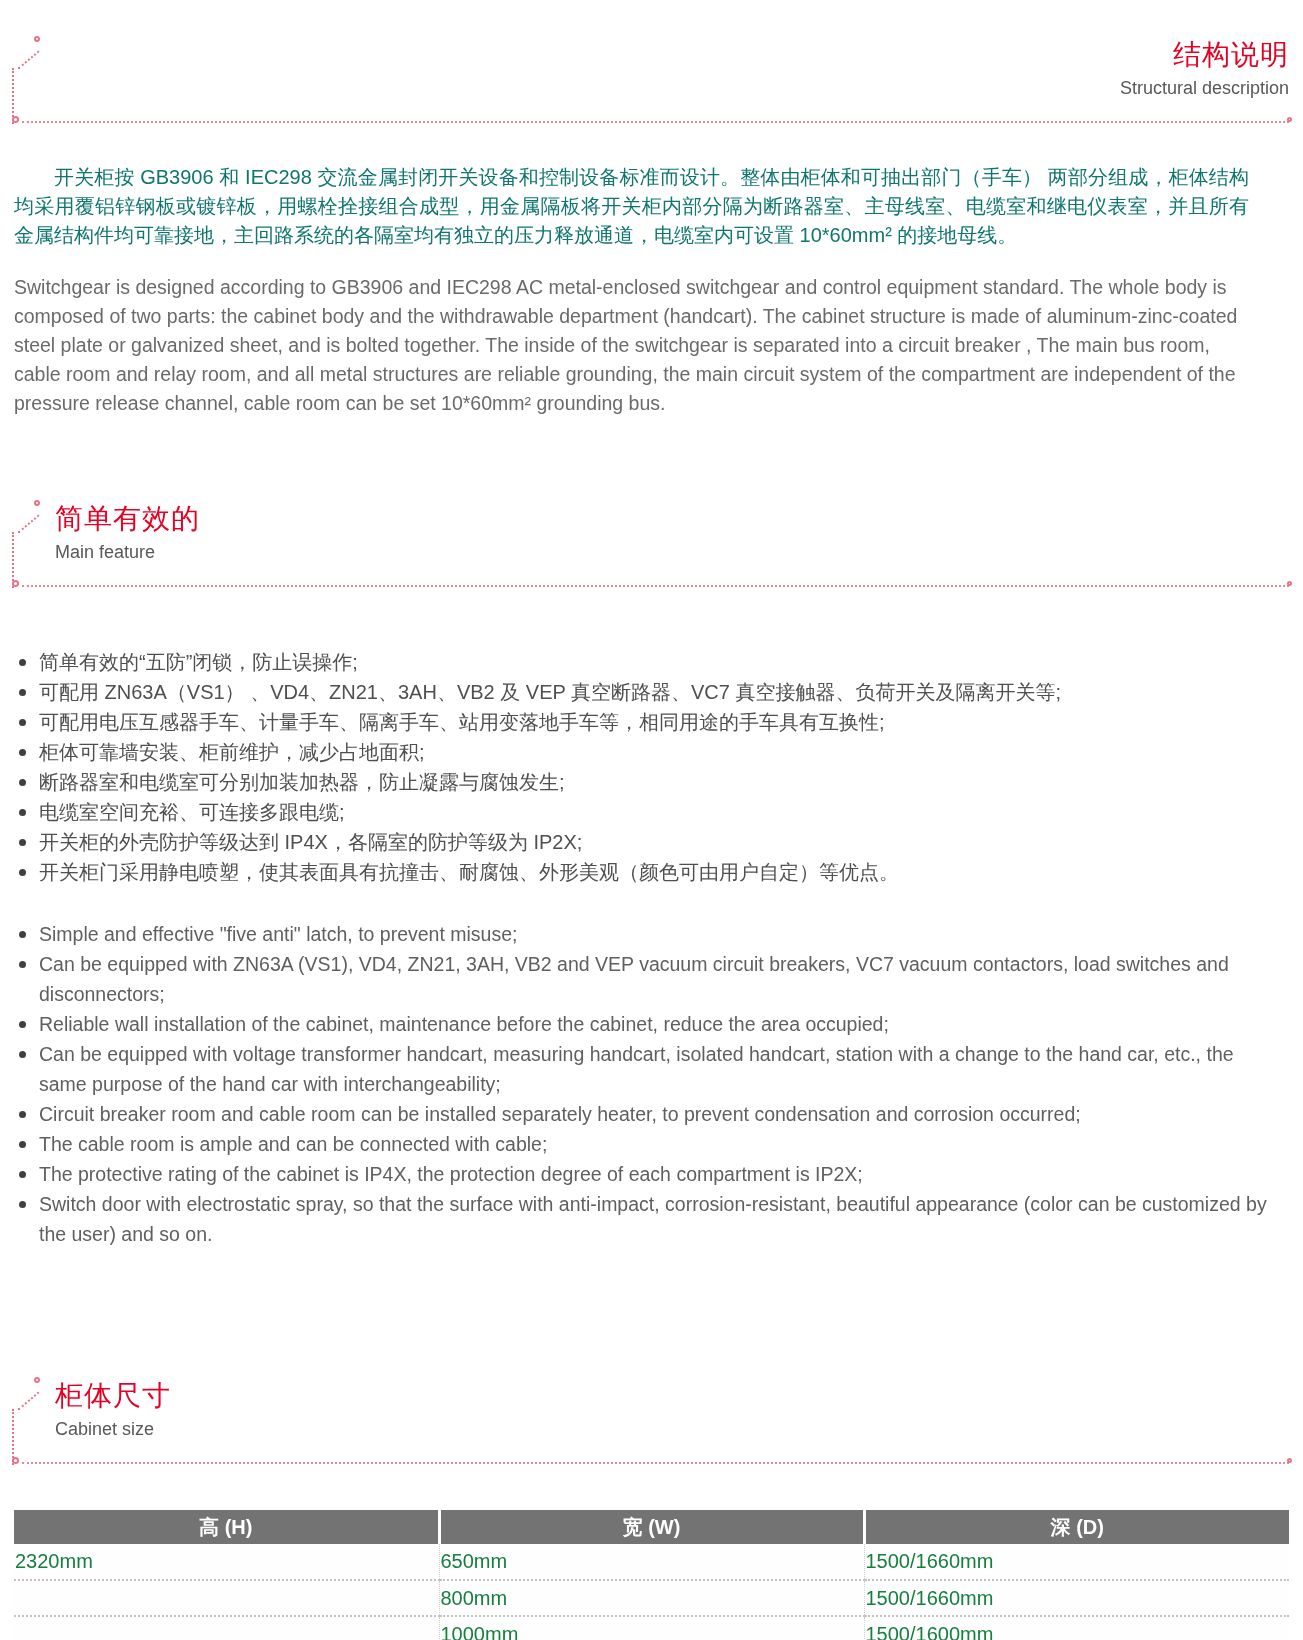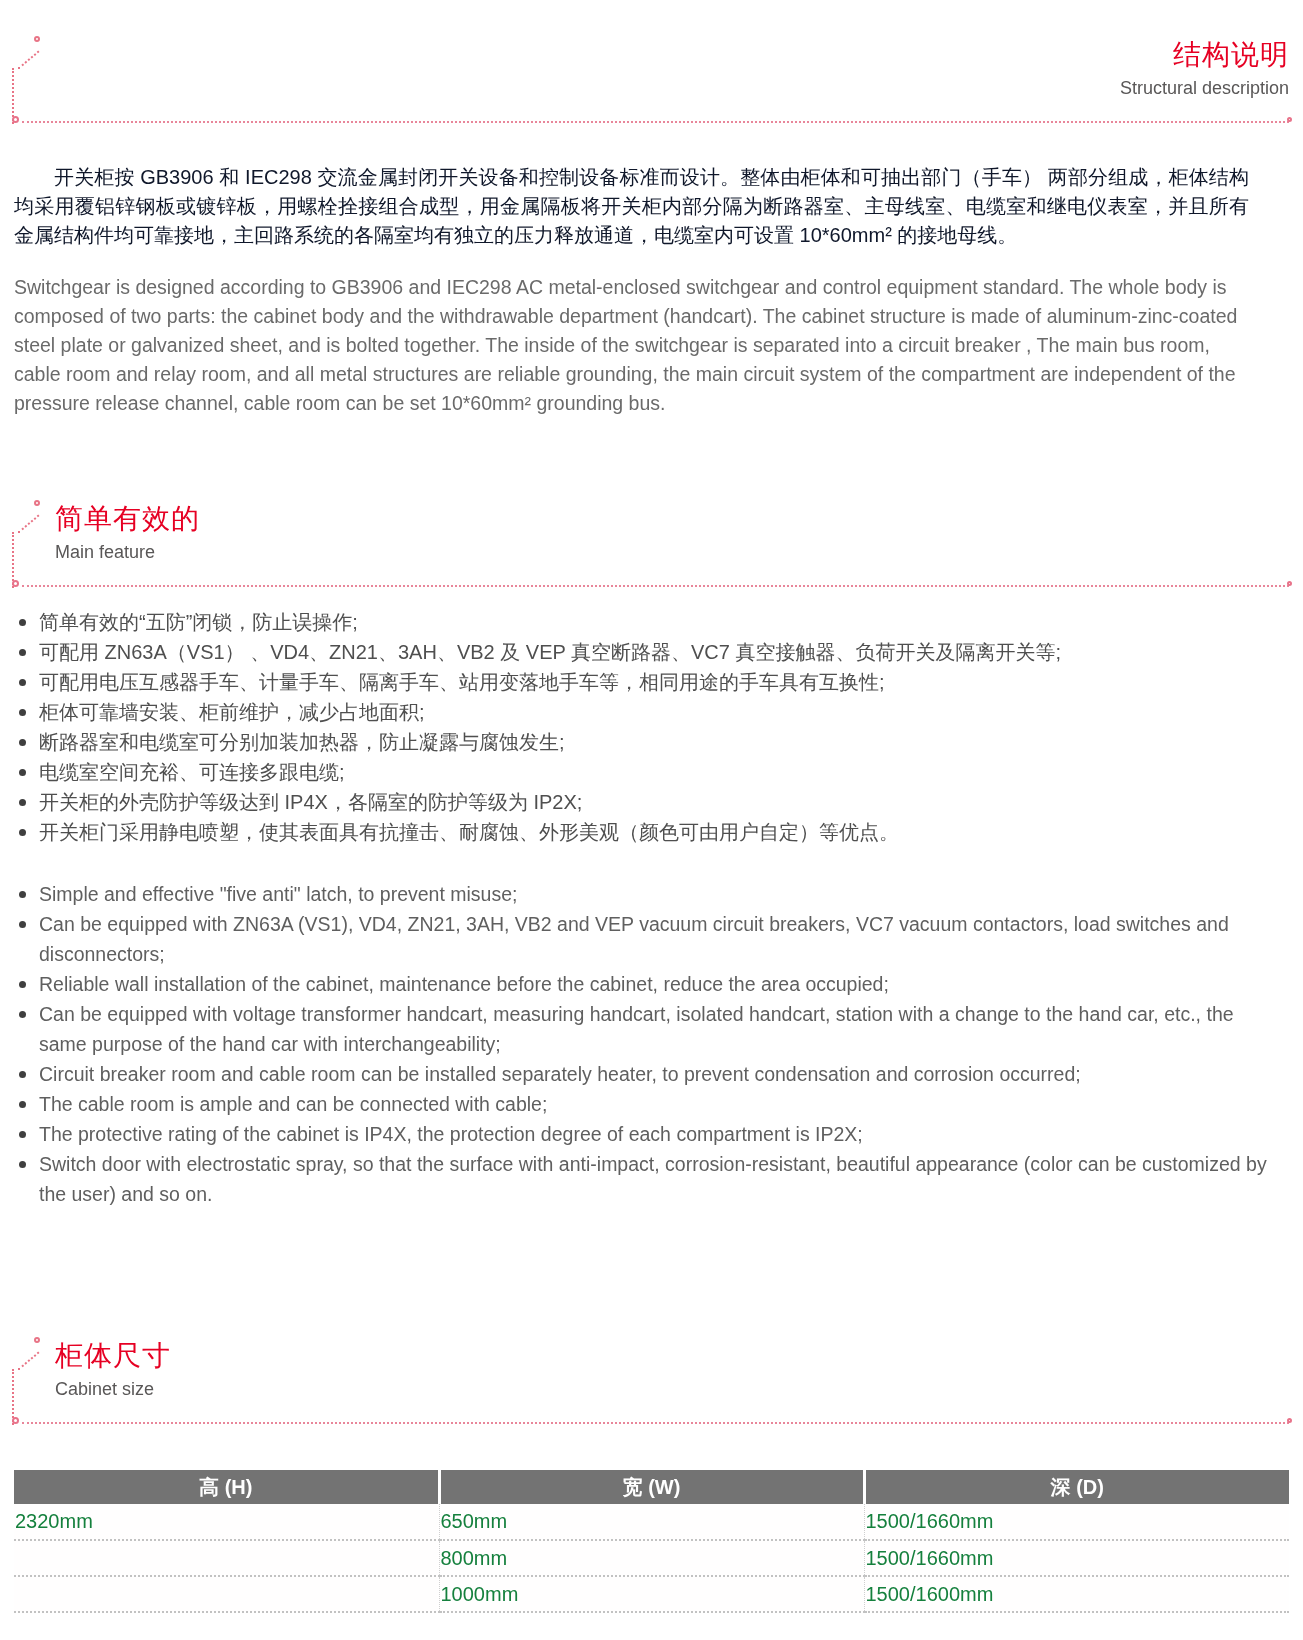--- a/index.html
+++ b/index.html
@@ -35,31 +35,31 @@
     border: 2px solid #e8738a; border-radius: 50%; background: #fff;
   }
   .rule-circle-r {
     position: absolute; right: -3px; top: -4px; width: 5px; height: 5px;
     border: 2px solid #e8738a; border-radius: 50%; background: #fff;
   }
 
   
   .para-cn {
     margin: 40px 40px 0 0; max-width: 1235px;
-    font-size: 20px; line-height: 29px; color: #0f172a; text-indent: 2em;
+    font-size: 20px; line-height: 29px; color: #0f766e; text-indent: 2em;
     text-align: justify;
   }
   .para-en {
     margin: 23px 45px 0 0; max-width: 1238px;
     font-size: 19.5px; line-height: 29px; color: #6a6a6a;
   }
 
   
   .feature-list { list-style: none; margin: 0; padding: 0; }
-  .feature-list.cn { margin-top: 20px; }
+  .feature-list.cn { margin-top: 60px; }
   .feature-list.en { margin-top: 32px; }
   .feature-list li { position: relative; padding-left: 25px; line-height: 30px; }
   .feature-list.cn li { font-size: 20px; color: #4f4f4f; }
   .feature-list.en li { font-size: 19.5px; color: #5f5f5f; max-width: 1265px; }
   .bullet-dot {
     position: absolute; left: 5px; top: 12px; width: 7px; height: 7px;
     border-radius: 50%; background: #3f3f3f;
   }
 
   

